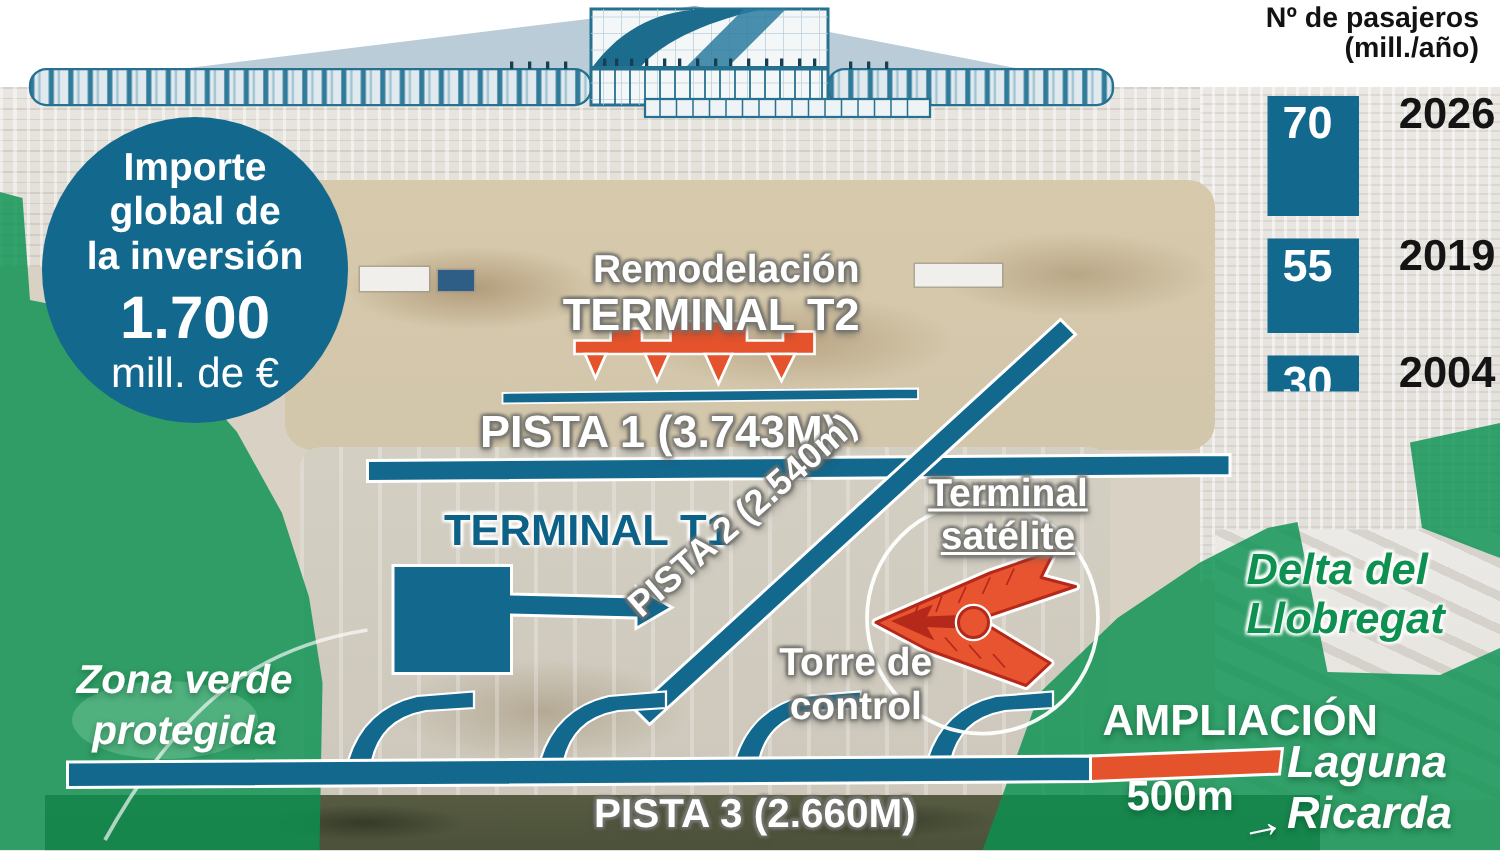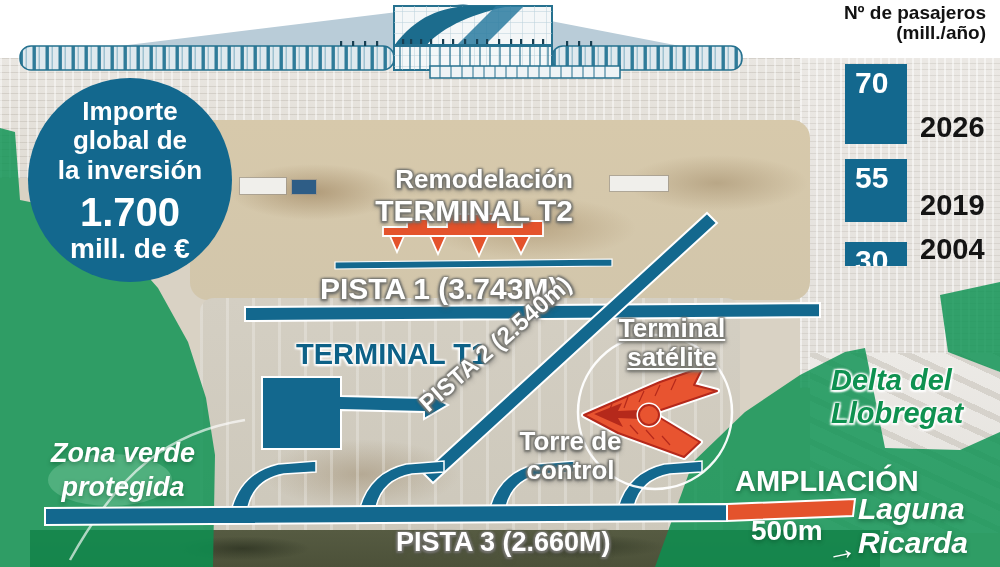--- a/index.html
+++ b/index.html
@@ -50,30 +50,30 @@
           -1.5px 1.5px 2px rgba(255,255,255,.95),1.5px 1.5px 2px rgba(255,255,255,.95);}
   .center{text-align:center;}
   .italic{font-style:italic;font-weight:800;}
 
   
   .badge{position:absolute;left:28px;top:78px;width:204px;height:204px;border-radius:50%;
     background:var(--teal,#13688e);color:#fff;display:flex;flex-direction:column;
     align-items:center;justify-content:center;text-align:center;}
   .badge .t{font-size:26px;font-weight:700;line-height:1.14;}
   .badge .amount{font-size:40px;font-weight:800;margin-top:7px;line-height:1;}
-  .badge .unit{font-size:28px;font-weight:700;margin-top:3px;line-height:1;}
+  .badge .unit{font-size:28px;font-weight:400;margin-top:3px;line-height:1;}
 
   
   .chart-title{position:absolute;right:14px;top:3px;text-align:right;color:#121212;
     font-size:19px;font-weight:700;line-height:1.06;}
   .chart-rows{position:absolute;left:845px;top:64px;width:152px;}
-  .chart-row{display:flex;align-items:flex-end;margin-bottom:15px;}
+  .chart-row{display:flex;margin-bottom:15px;}
   .bar{width:62px;background:var(--teal,#13688e);color:#fff;font-size:30px;font-weight:700;
        padding:2px 0 0 10px;overflow:hidden;}
-  .bar-year{font-size:29px;font-weight:700;color:#141414;margin-left:13px;margin-bottom:4px;line-height:.85;}
+  .bar-year{font-size:29px;font-weight:700;color:#141414;margin-left:26px;margin-bottom:4px;line-height:.85;}
 
   svg{position:absolute;}
   .teal-fill{fill:var(--teal,#13688e);}
   .orange-fill{fill:var(--orange,#e4532c);}
   .red-fill{fill:var(--red-outline,#b5291b);}
   .green-fill{fill:var(--green-overlay,#0a9150);}
 </style>
 </head>
 <body>
 

